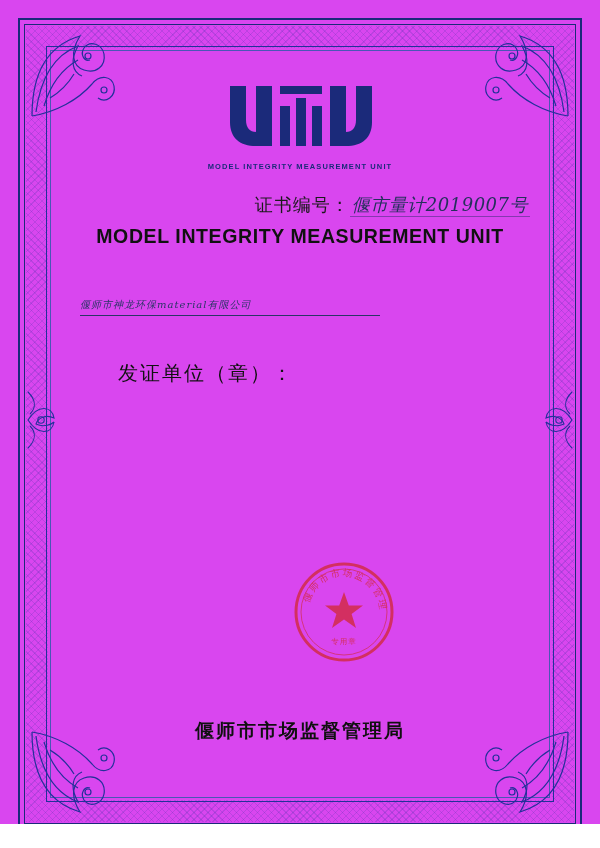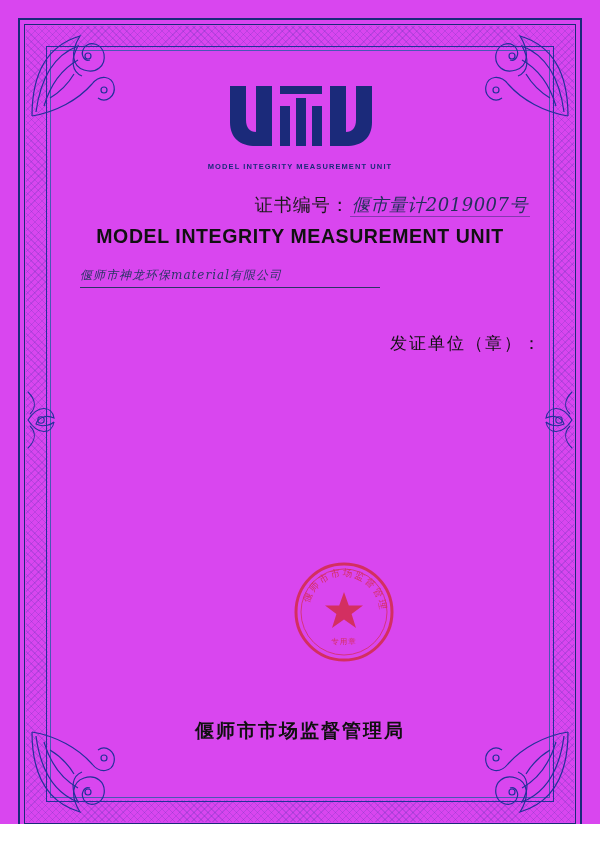--- a/index.html
+++ b/index.html
@@ -147,26 +147,26 @@
   .title-en {
     margin-top: 8px;
     text-align: center;
     font-size: 19.5px;
     font-weight: bold;
     letter-spacing: 0.6px;
     color: #111;
   }
 
   .recipient {
-    margin-top: 19px;
+    margin-top: 50px;
     margin-left: 22px;
     width: 300px;
     font-family: "DejaVu Serif", serif;
     font-style: italic;
-    font-size: 12px;
+    font-size: 10px;
     color: #2a3566;
     border-bottom: 1.4px solid #2b3566;
     padding-bottom: 3px;
     letter-spacing: 1px;
   }
 
   .body-text {
     margin-top: 26px;
     margin-left: 16px;
     margin-right: 16px;
@@ -175,24 +175,24 @@
     line-height: 33px;
     color: #0c0c0c;
     text-align: justify;
     text-justify: inter-ideograph;
   }
   .body-text p { margin: 0; }
   .body-text p.indent { text-indent: 32px; }
 
   .issuer-line {
     margin-top: 44px;
-    text-align: right;
+    text-align: left;
     padding-left: 60px;
     font-family: "DejaVu Sans", sans-serif;
-    font-size: 17px;
+    font-size: 20px;
     letter-spacing: 2px;
     color: #111;
   }
 
   .org-line {
     position: absolute;
     left: 0; right: 0;
     bottom: 46px;
     text-align: center;
     font-family: "DejaVu Sans", sans-serif;

